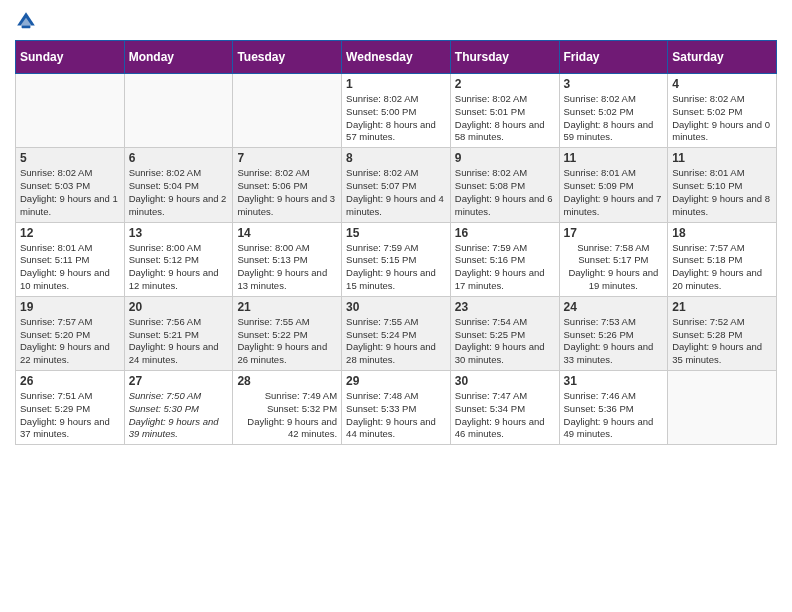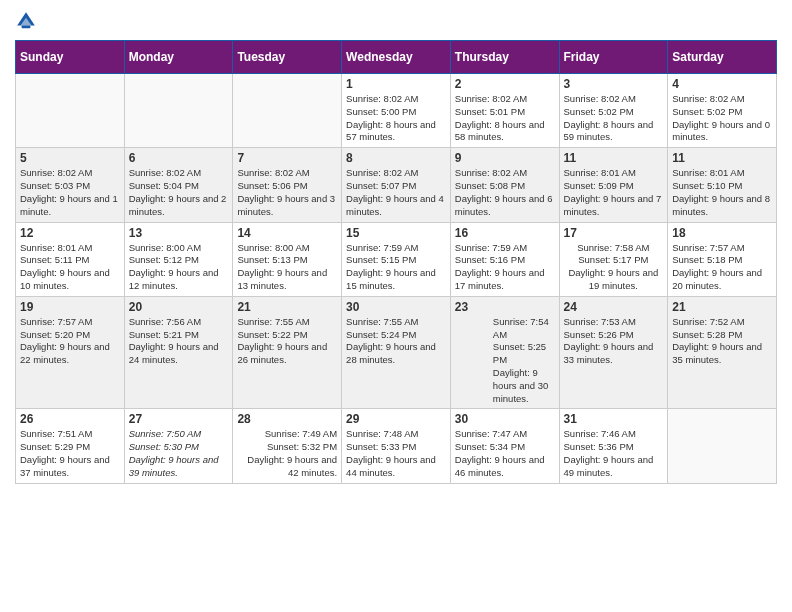--- a/index.html
+++ b/index.html
@@ -270,21 +270,21 @@
 Daylight: 9 hours and 26 minutes.</div>
           </td>
           <td>
             <div class="day-num">30</div>
             <div class="day-info" style="white-space: pre-line;">Sunrise: 7:55 AM
 Sunset: 5:24 PM
 Daylight: 9 hours and 28 minutes.</div>
           </td>
           <td>
             <div class="day-num">23</div>
-            <div class="day-info" style="white-space: pre-line; margin-left: 38px;">Sunrise: 7:54 AM
+            <div class="day-info" style="white-space: pre-line;">Sunrise: 7:54 AM
 Sunset: 5:25 PM
 Daylight: 9 hours and 30 minutes.</div>
           </td>
           <td>
             <div class="day-num">24</div>
             <div class="day-info" style="white-space: pre-line;">Sunrise: 7:53 AM
 Sunset: 5:26 PM
 Daylight: 9 hours and 33 minutes.</div>
           </td>
           <td>

